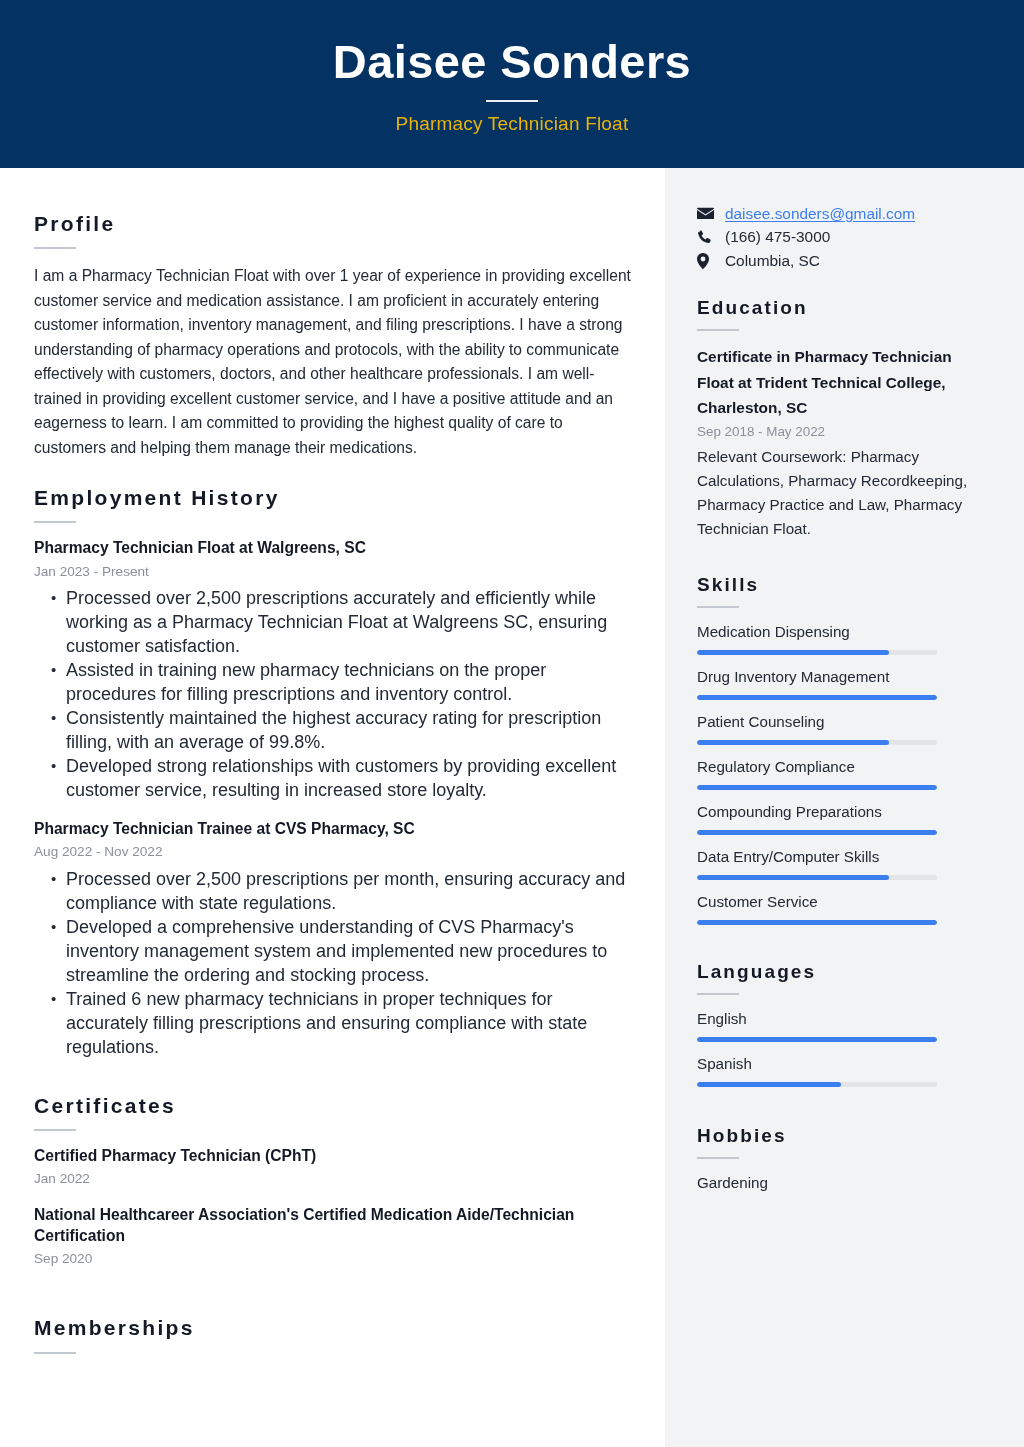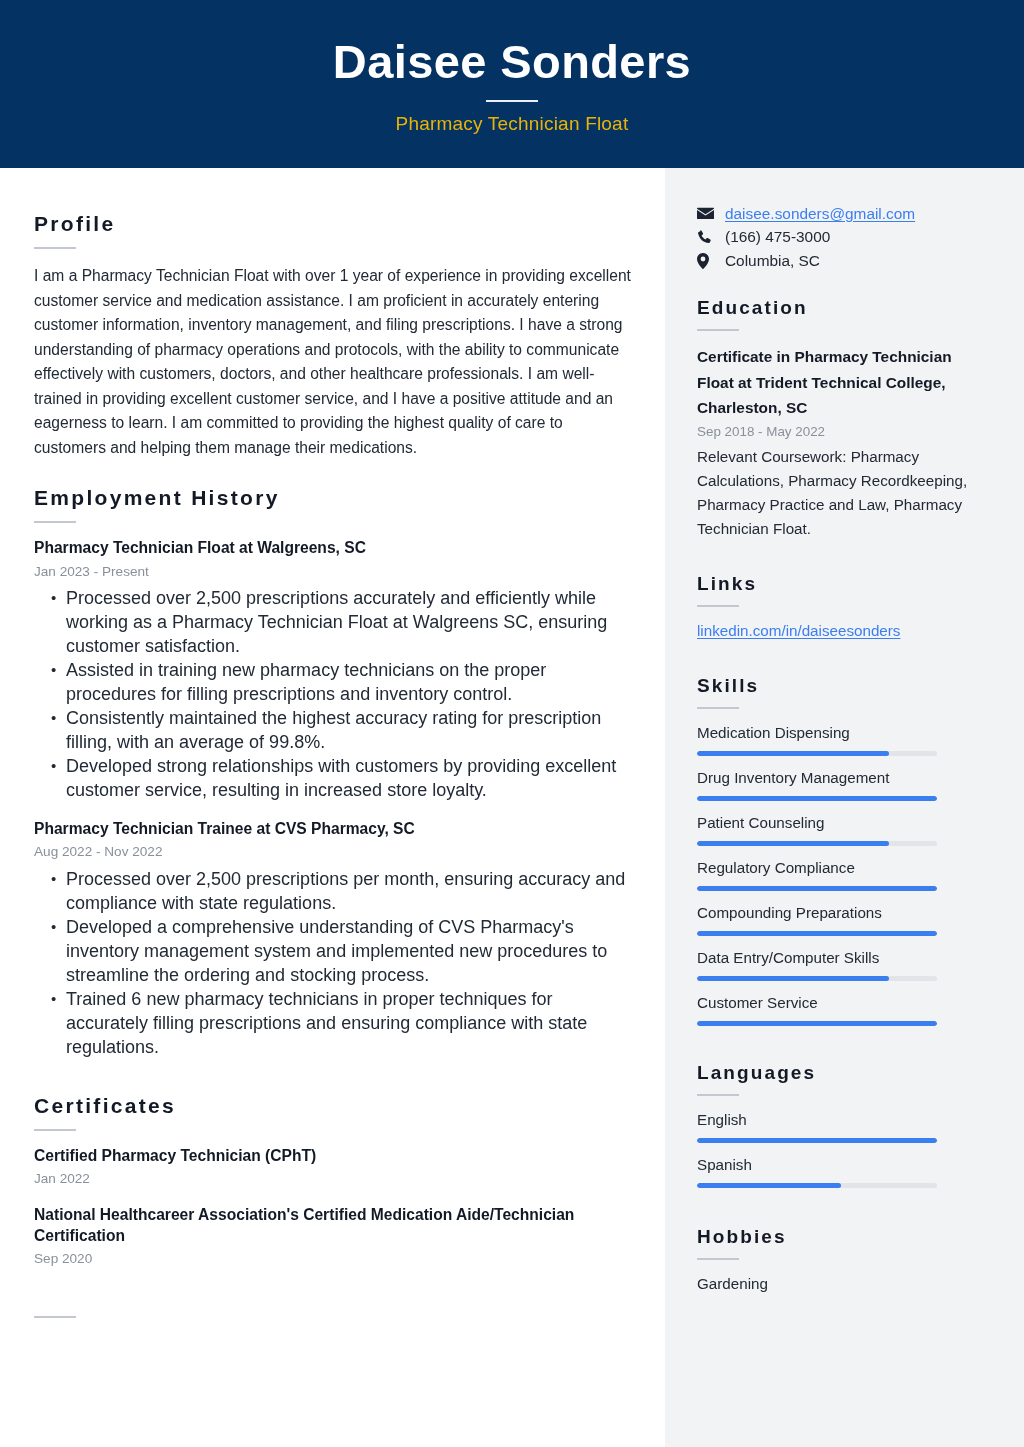--- a/index.html
+++ b/index.html
@@ -262,20 +262,21 @@
           <div class="entry-date">Jan 2022</div>
         </div>
 
         <div class="entry">
           <div class="entry-title">National Healthcareer Association's Certified Medication Aide/Technician Certification</div>
           <div class="entry-date">Sep 2020</div>
         </div>
       </div>
 
       <div class="sec" style="margin-top:48px;">
+        <div class="sec-h">Memberships</div>
         <div class="sec-rule"></div>
       </div>
 
     </div>
 
     <div class="col-side">
 
       <div class="contact-list">
 
         <div class="contact-row">
@@ -309,25 +310,20 @@
       <div class="sec-side">
         <div class="sec-h side">Education</div>
         <div class="sec-rule side"></div>
         <div>
           <div class="side-entry-title">Certificate in Pharmacy Technician Float at Trident Technical College, Charleston, SC</div>
           <div class="side-entry-date">Sep 2018 - May 2022</div>
           <div class="side-entry-desc">Relevant Coursework: Pharmacy Calculations, Pharmacy Recordkeeping, Pharmacy Practice and Law, Pharmacy Technician Float.</div>
         </div>
       </div>
 
-      <div class="sec-side" style="margin-top:32px;">
-        <div class="sec-h side">Links</div>
-        <div class="sec-rule side"></div>
-        <a class="rlink side-plain">linkedin.com/in/daiseesonders</a>
-      </div>
 
       <div class="sec-side" style="margin-top:33px;">
         <div class="sec-h side">Skills</div>
         <div class="sec-rule side"></div>
 
         <div class="bar-item">
           <div class="bar-label">Medication Dispensing</div>
           <div class="bar-track">
             <div class="bar-fill" style="width: 80%;"></div>
           </div>

